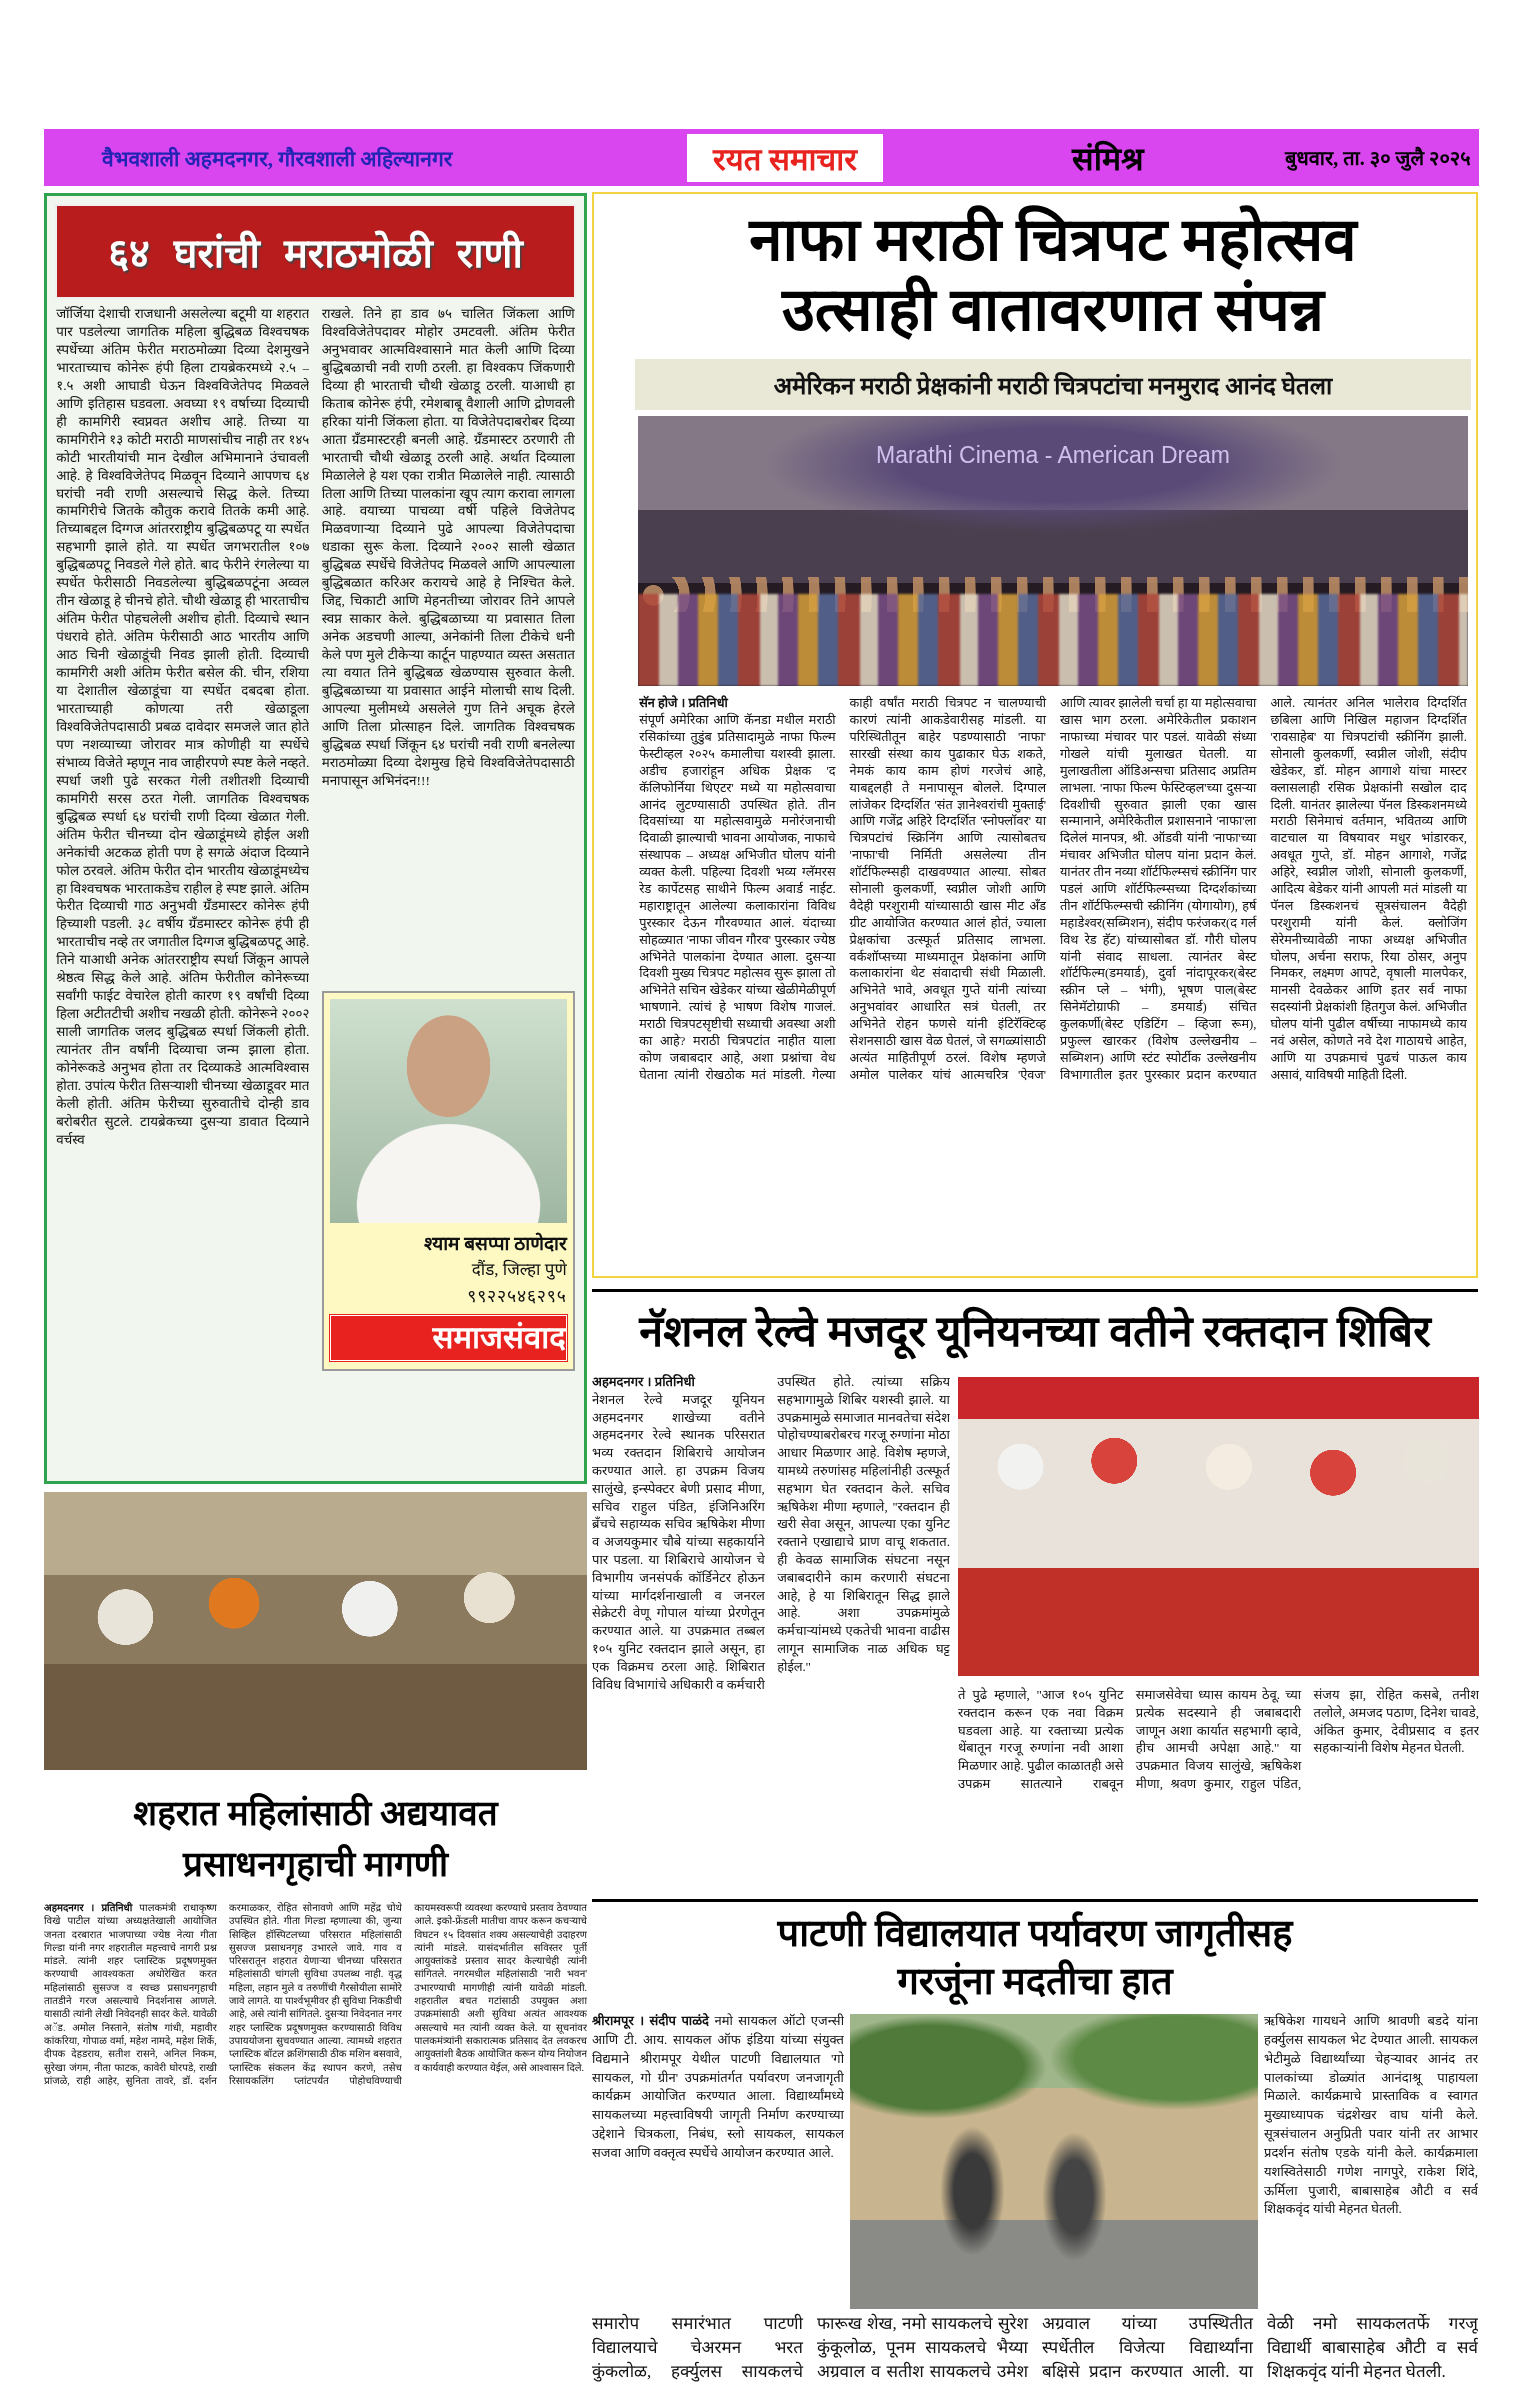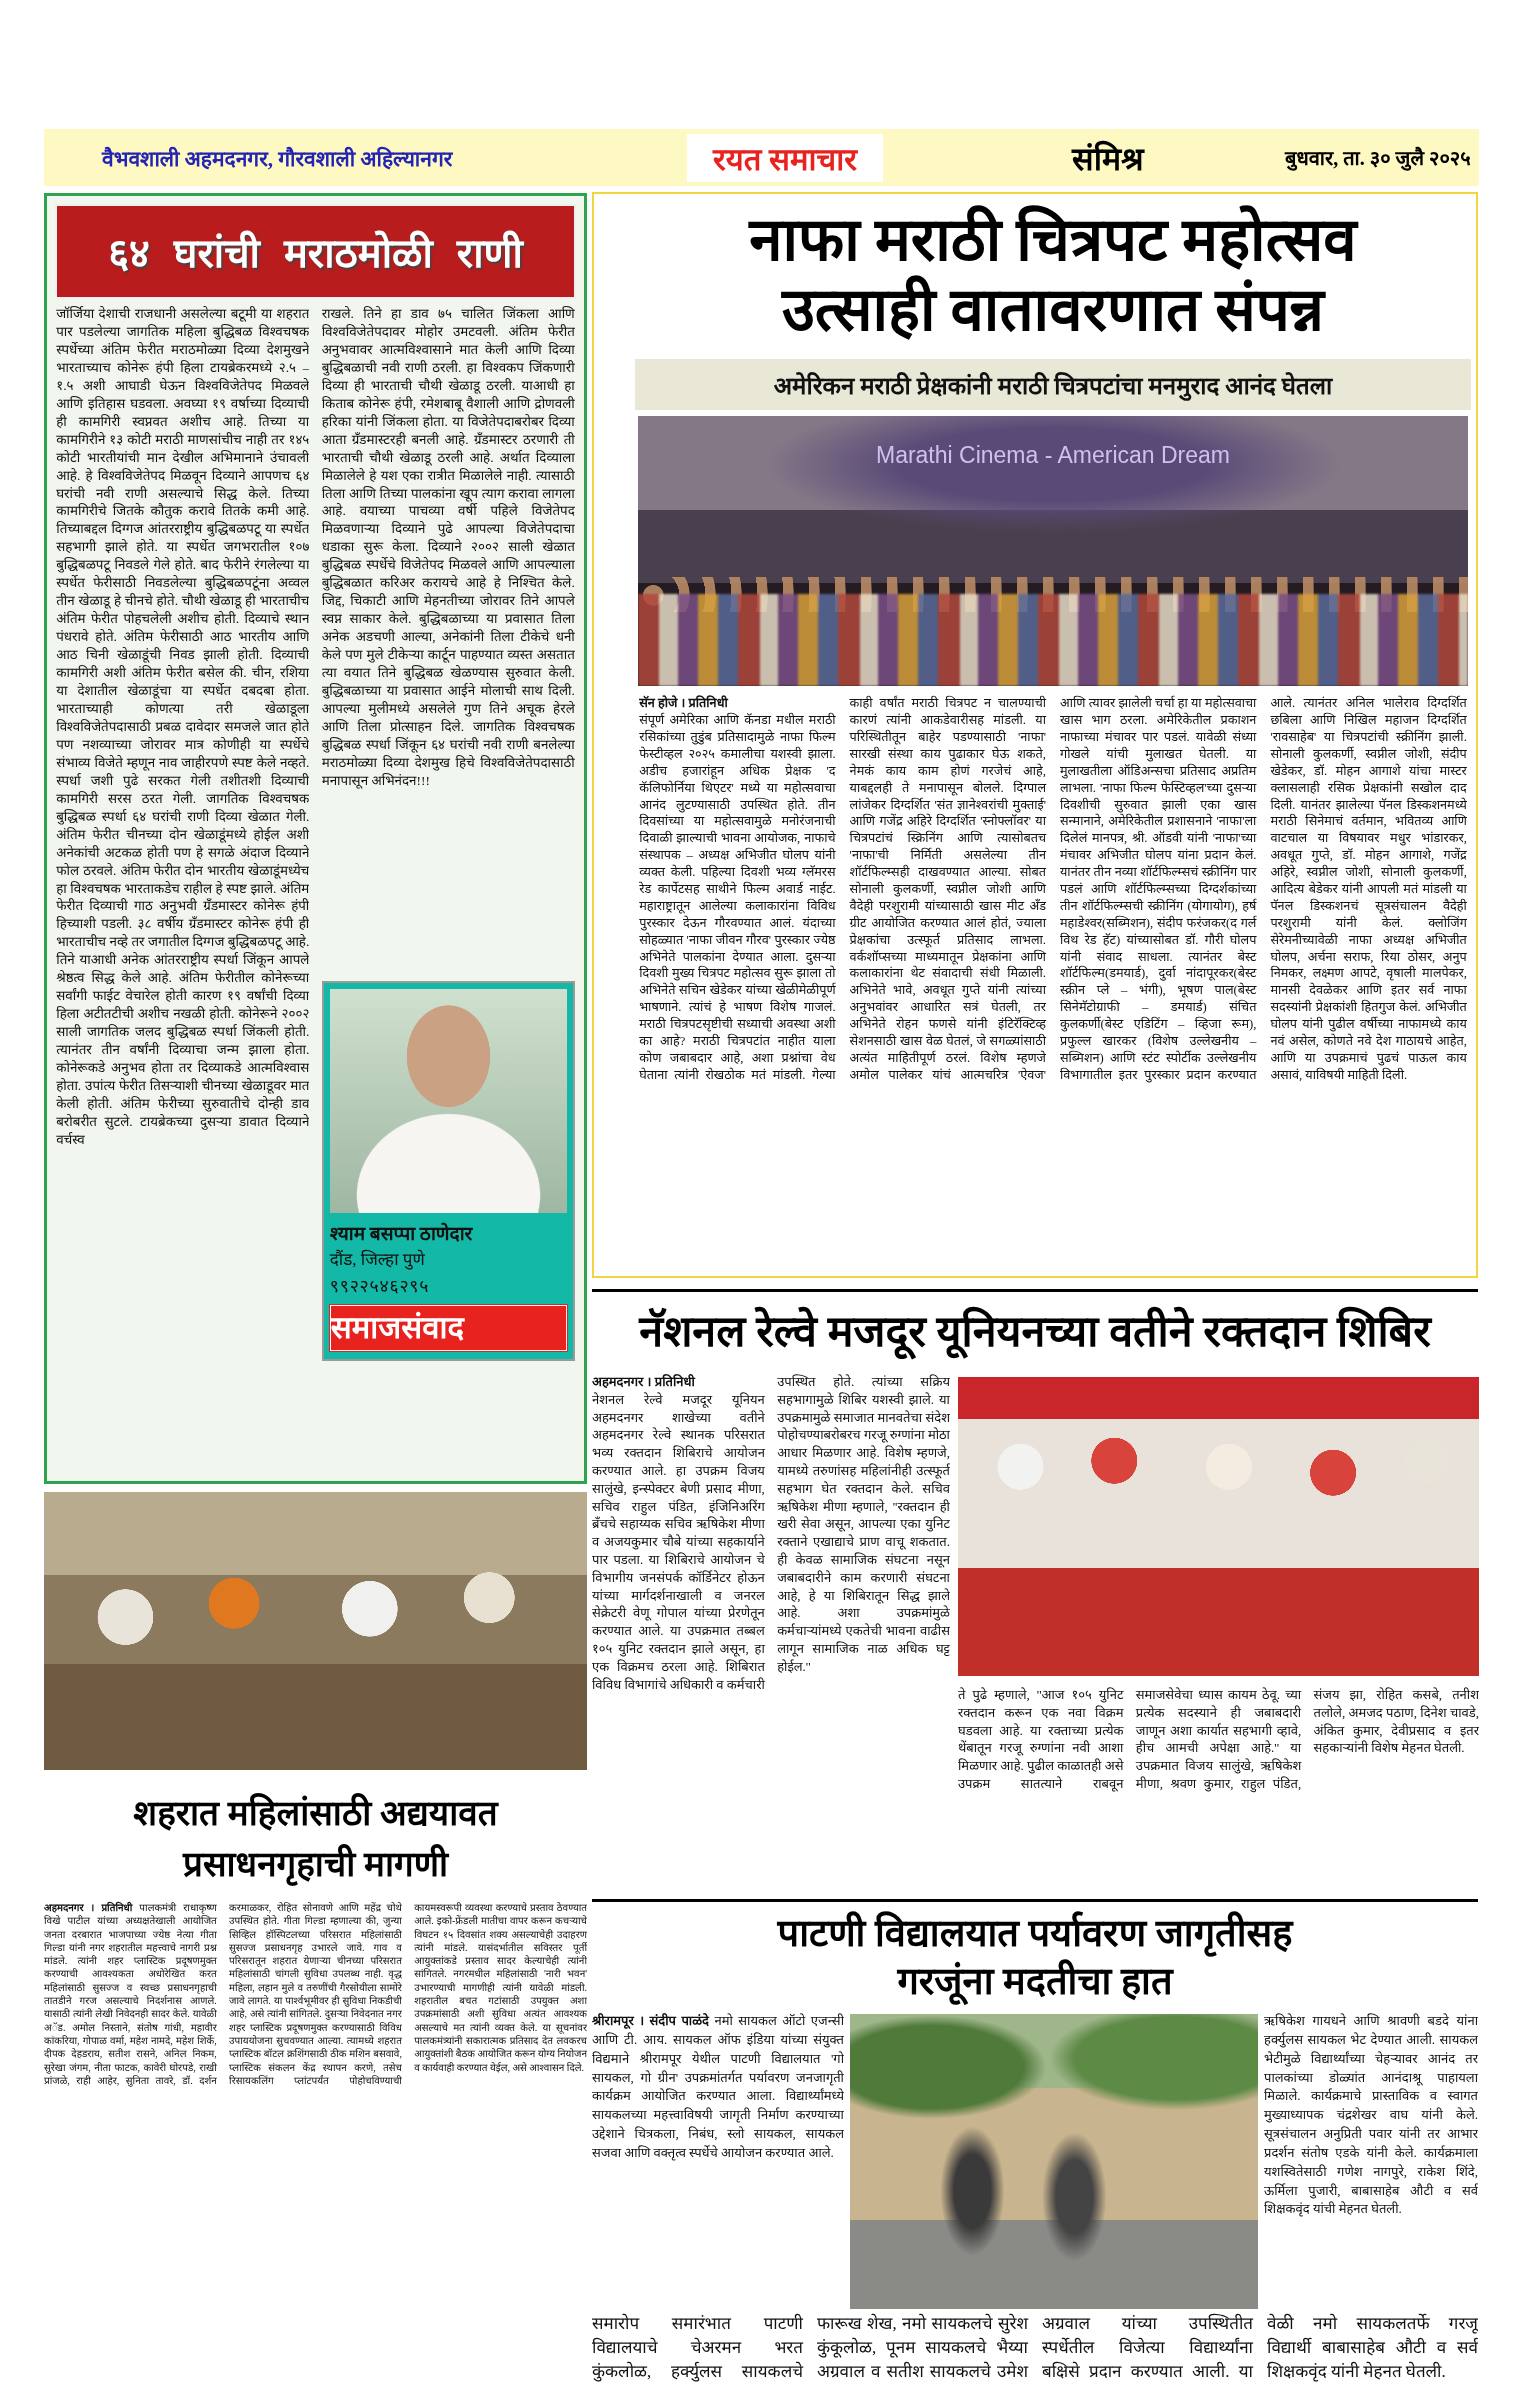--- a/index.html
+++ b/index.html
@@ -1,35 +1,35 @@
 <!DOCTYPE html>
 <html style="font-size:12.3px"><head>
 <meta charset="utf-8">
 <style>
   html,body{margin:0;padding:0;background:#fff;}
   .page{position:relative;width:1522px;height:2401px;background:#fff;overflow:hidden;
         font-family:"Liberation Serif","DejaVu Serif",serif;color:#111;}
   
-  .masthead{position:absolute;left:44px;top:129px;width:1435px;height:57px;background:#fef9c3;
+  .masthead{position:absolute;left:44px;top:129px;width:1435px;height:57px;background:#d946ef;
             display:flex;align-items:center;}
   .mh-left{position:absolute;left:58px;color:#2424b4;font-weight:bold;font-size:21px;}
   .mh-titlebox{position:absolute;left:643px;top:4.6px;width:196px;height:48px;background:#fff;
                display:flex;align-items:center;justify-content:center;}
   .mh-title{color:#e8231f;font-weight:bold;font-size:31px;}
   .mh-section{position:absolute;left:1020px;font-weight:bold;font-size:32px;color:#000;margin-left:8px;}
   .mh-date{position:absolute;left:1241px;font-weight:bold;font-size:20px;color:#000;}
   
   .left-block{position:absolute;left:44px;top:193px;width:543px;height:1291px;
               border:3.1px solid #2fa34d;background:#f1f6ee;box-sizing:border-box;}
   .left-headline{margin:7.7px;height:91px;background:#b91c1c;border:2.3px solid #efefef;
                  display:flex;align-items:center;justify-content:center;
                  color:#fff;font-weight:bold;font-size:40px;text-shadow:1.5px 1.5px 1.5px #444;font-family:Liberation Mono, monospace;}
   .left-cols{position:absolute;left:9.2px;top:109px;right:9.2px;bottom:6.1px;display:flex;gap:12.3px;}
   .lcol{width:50%;font-size:13.4px;line-height:1.34;text-align:justify;overflow:hidden;}
-  .author-box{margin-top:2px;border:2.3px solid #9a9a9a;background:#14b8a6;padding:6.1px 6.1px 7.7px 6.1px;text-align:left;}
+  .author-box{margin-top:12px;border:2.3px solid #9a9a9a;background:#fef9c3;padding:6.1px 6.1px 7.7px 6.1px;text-align:right;}
   .author-photo{height:224px;background:
       radial-gradient(69px 84px at 50% 30%,#caa182 0 60%,transparent 61%),
       radial-gradient(130px 115px at 50% 92%,#f6f5f1 0 70%,transparent 71%),
       linear-gradient(#cfe0cf,#9fb7a2);}
   .author-name{font-weight:bold;font-size:19px;margin-top:7.7px;}
   .author-place{font-size:17px;margin-top:3.1px;}
   .author-phone{font-size:17.6px;margin-top:3.1px;letter-spacing:0.8px;}
   .author-tag{margin-top:6.1px;background:#e8231f;border:1.5px solid #fff;outline:1.5px solid #e8231f;
               color:#fff;font-weight:bold;font-size:31px;padding:1.5px 0;}
   

